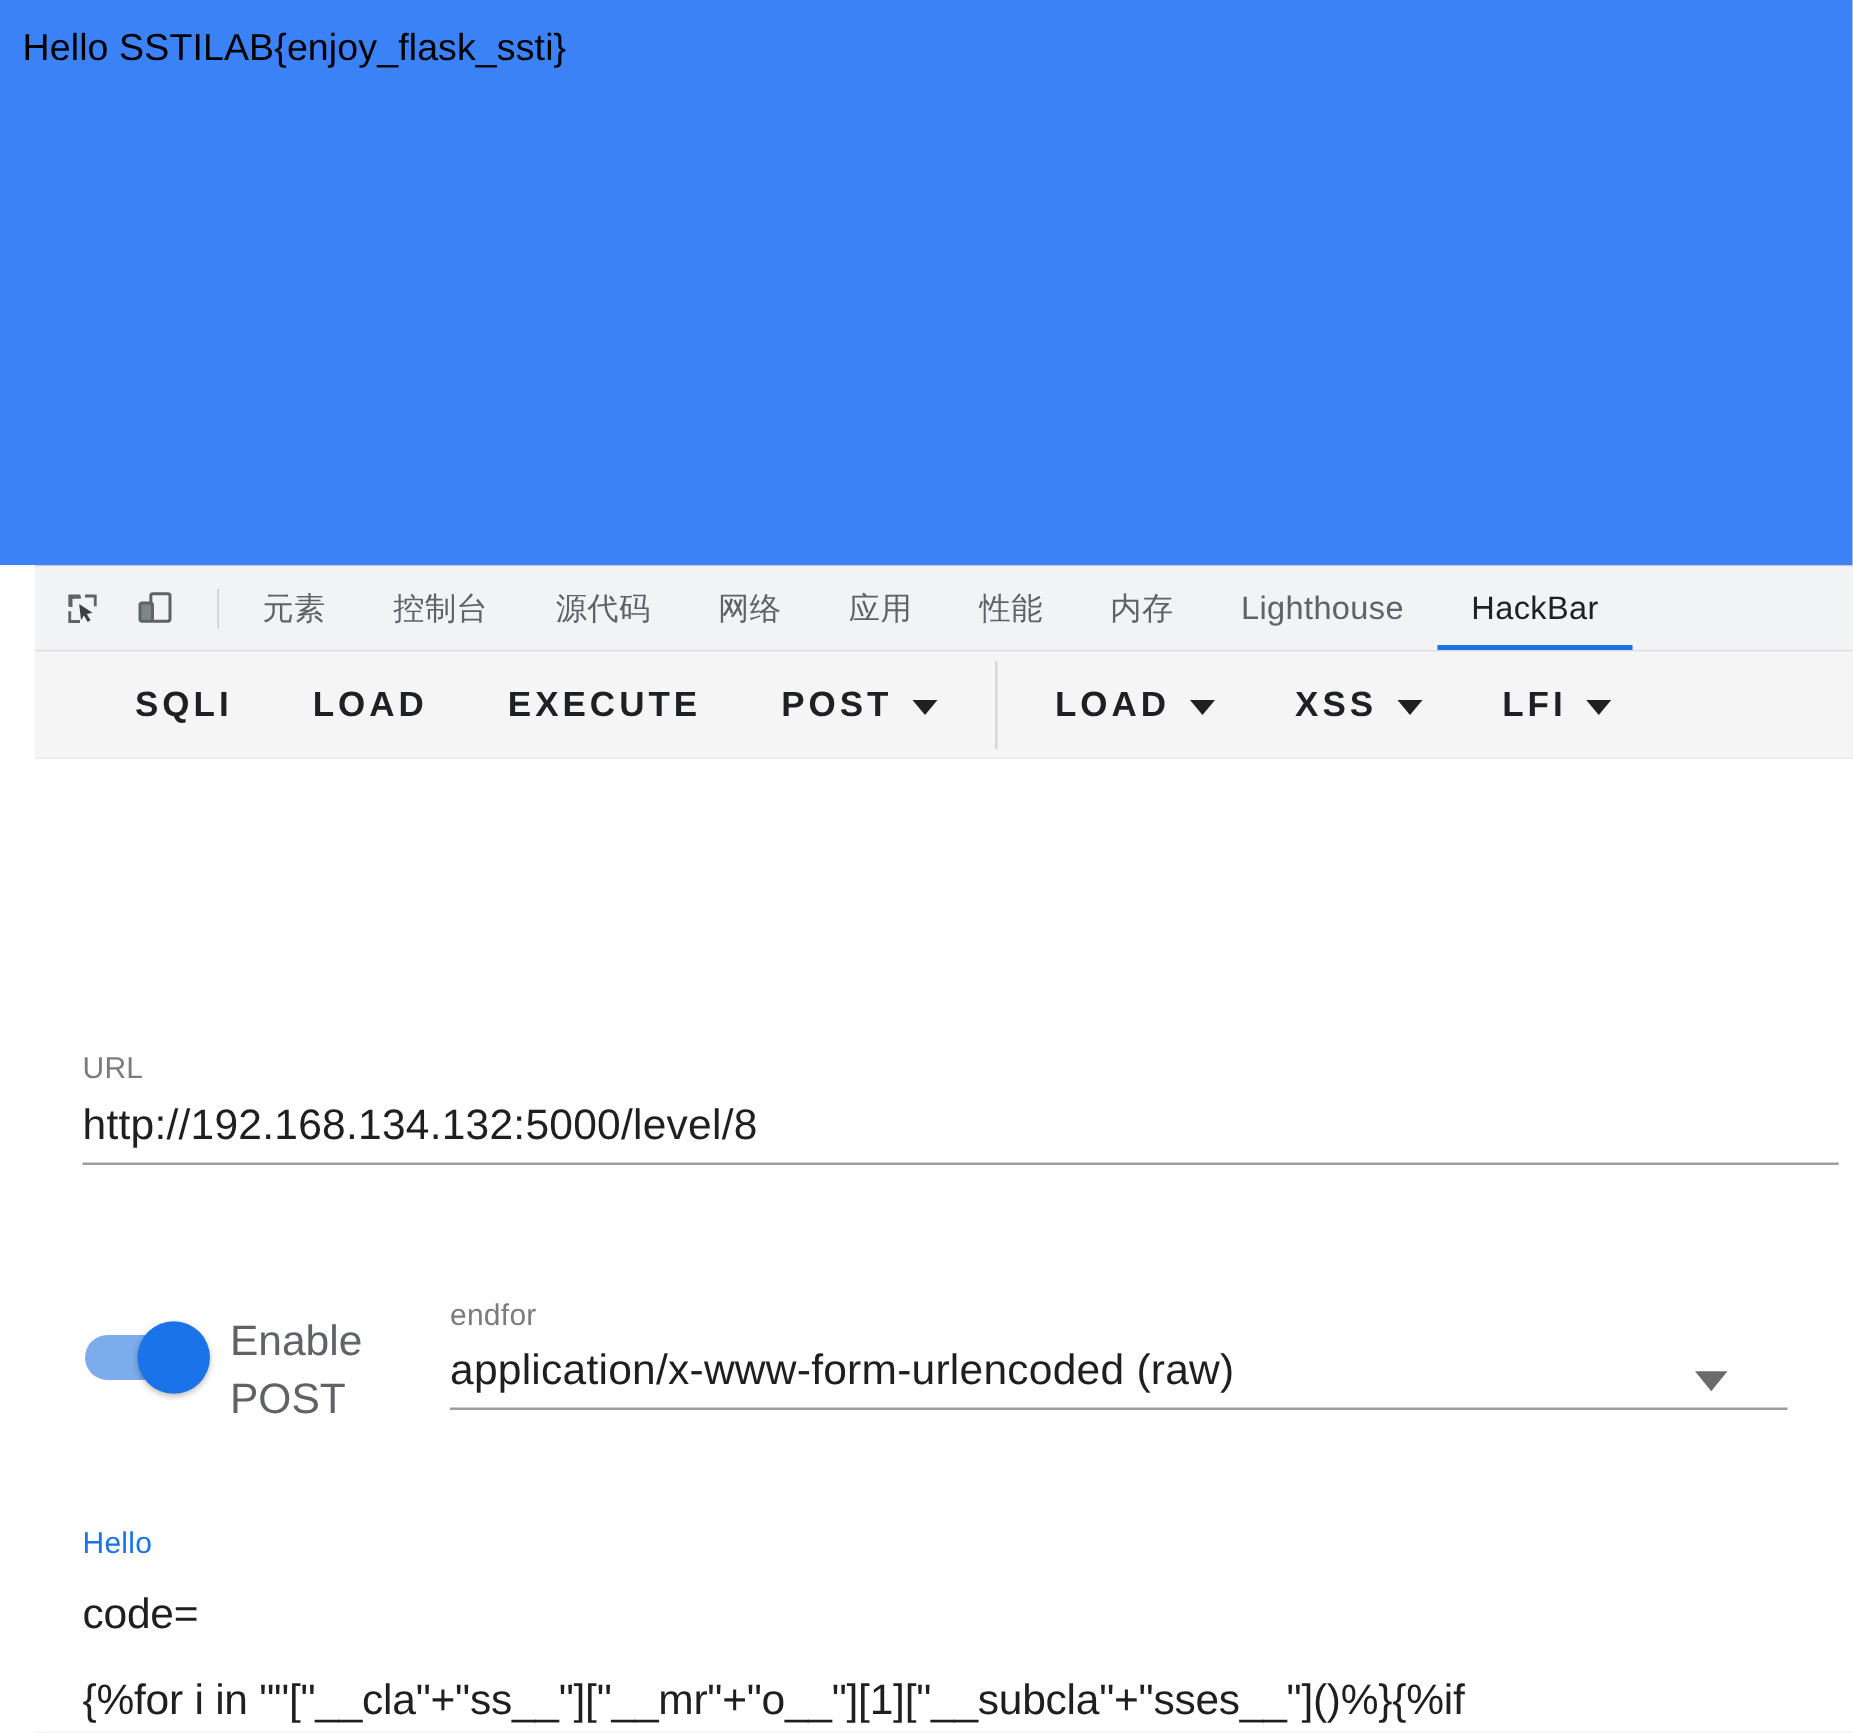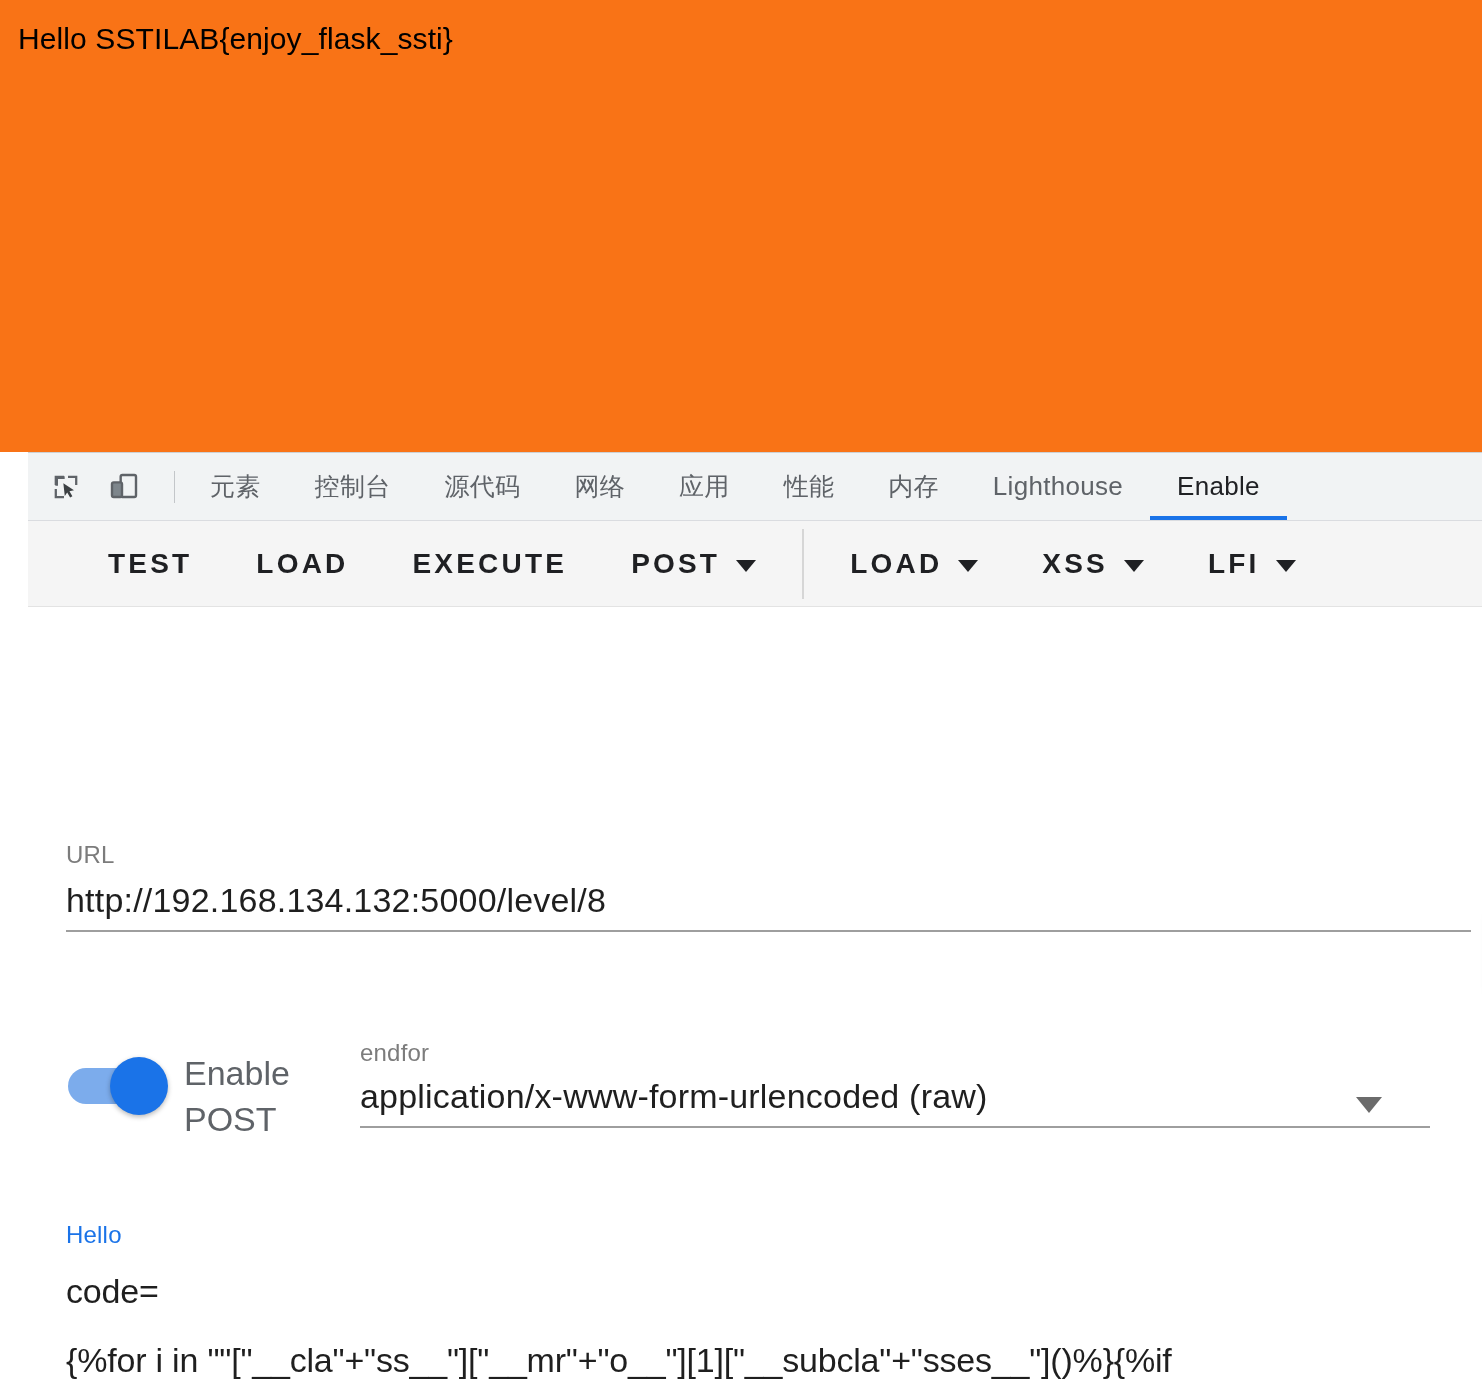--- a/index.html
+++ b/index.html
@@ -9,21 +9,21 @@
     background: #ffffff;
     font-family: "Liberation Sans", sans-serif;
     overflow: hidden;
   }
 
   
   .page-view {
     position: absolute;
     left: 0; top: 0;
     width: 1482px; height: 452px;
-    background: #f97316;
+    background: #3b82f6;
   }
   .page-text {
     position: absolute;
     left: 18px; top: 22px;
     font-size: 30px;
     color: #000000;
     letter-spacing: 0.1px;
     white-space: nowrap;
   }
 
@@ -275,27 +275,27 @@
     </div>
     <div class="tabs">
       <div class="tab cjk">元素</div>
       <div class="tab cjk">控制台</div>
       <div class="tab cjk">源代码</div>
       <div class="tab cjk">网络</div>
       <div class="tab cjk">应用</div>
       <div class="tab cjk">性能</div>
       <div class="tab cjk">内存</div>
       <div class="tab">Lighthouse</div>
-      <div class="tab active">Enable</div>
+      <div class="tab active">HackBar</div>
     </div>
   </div>
 
   <div class="hb-toolbar">
     <div class="hb-btn">
-      <span>TEST</span>
+      <span>SQLI</span>
     </div>
     <div class="hb-btn">
       <span>LOAD</span>
     </div>
     <div class="hb-btn">
       <span>EXECUTE</span>
     </div>
     <div class="hb-btn">
       <span>POST</span>
       <span class="caret"></span>

